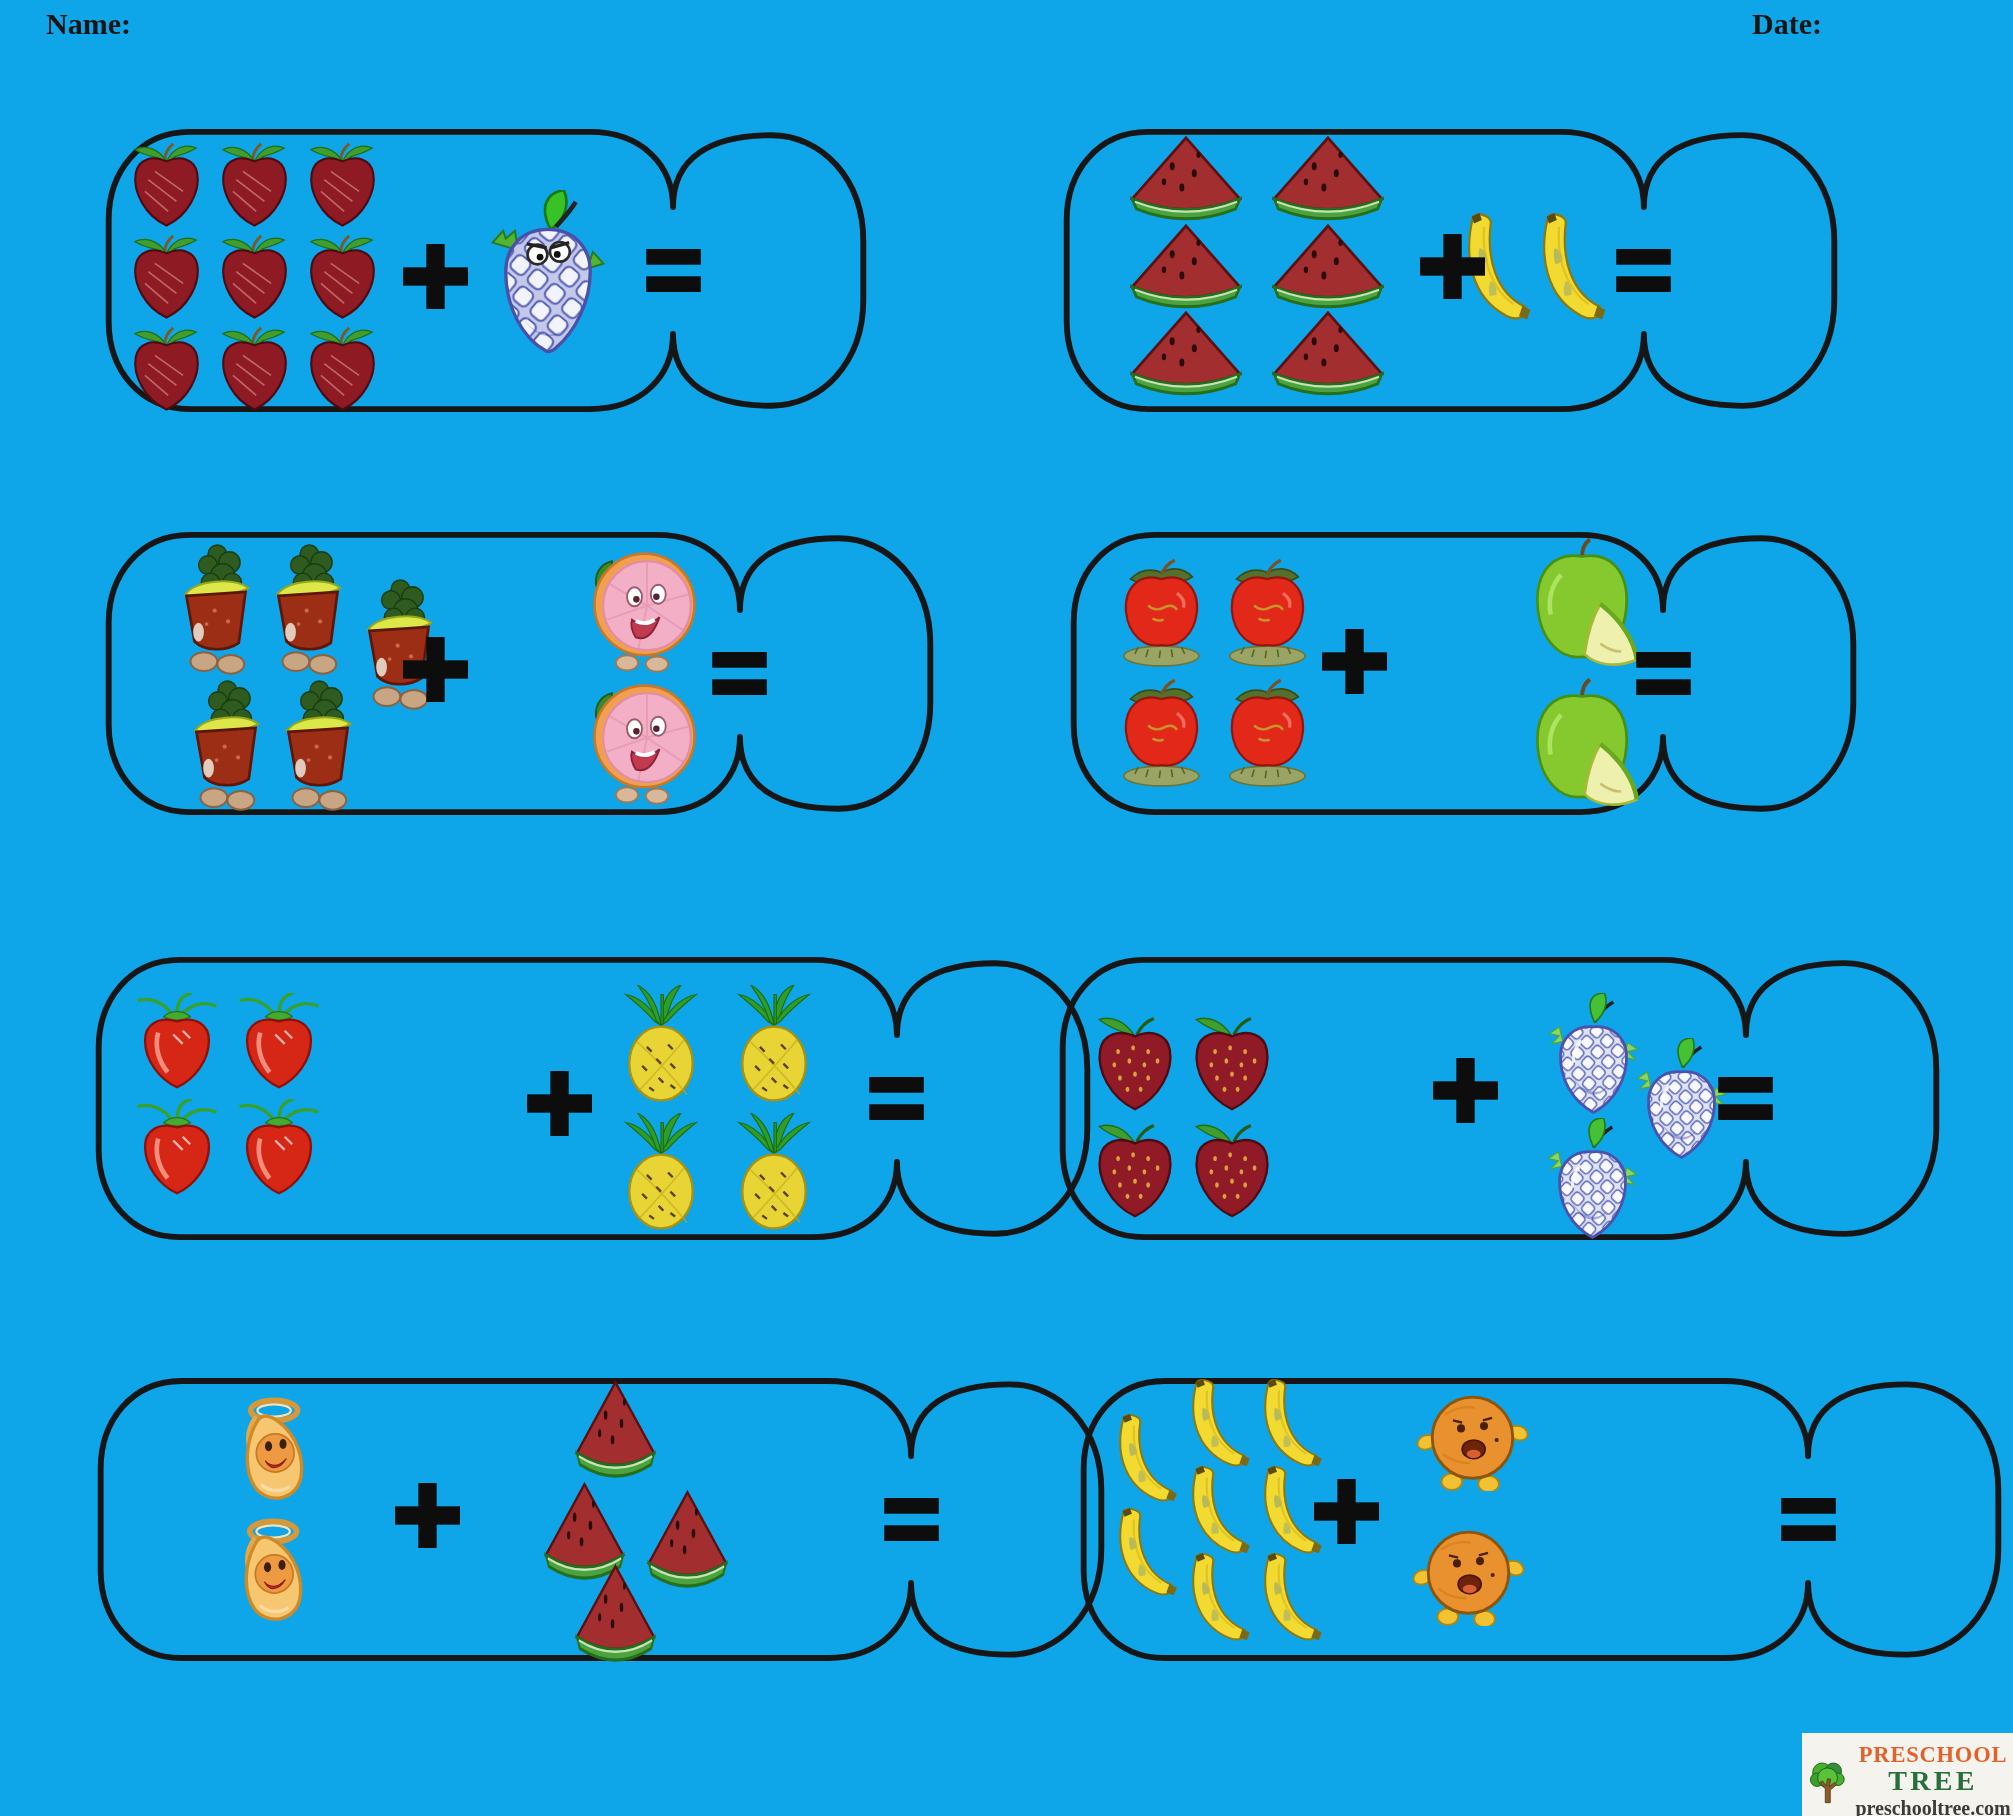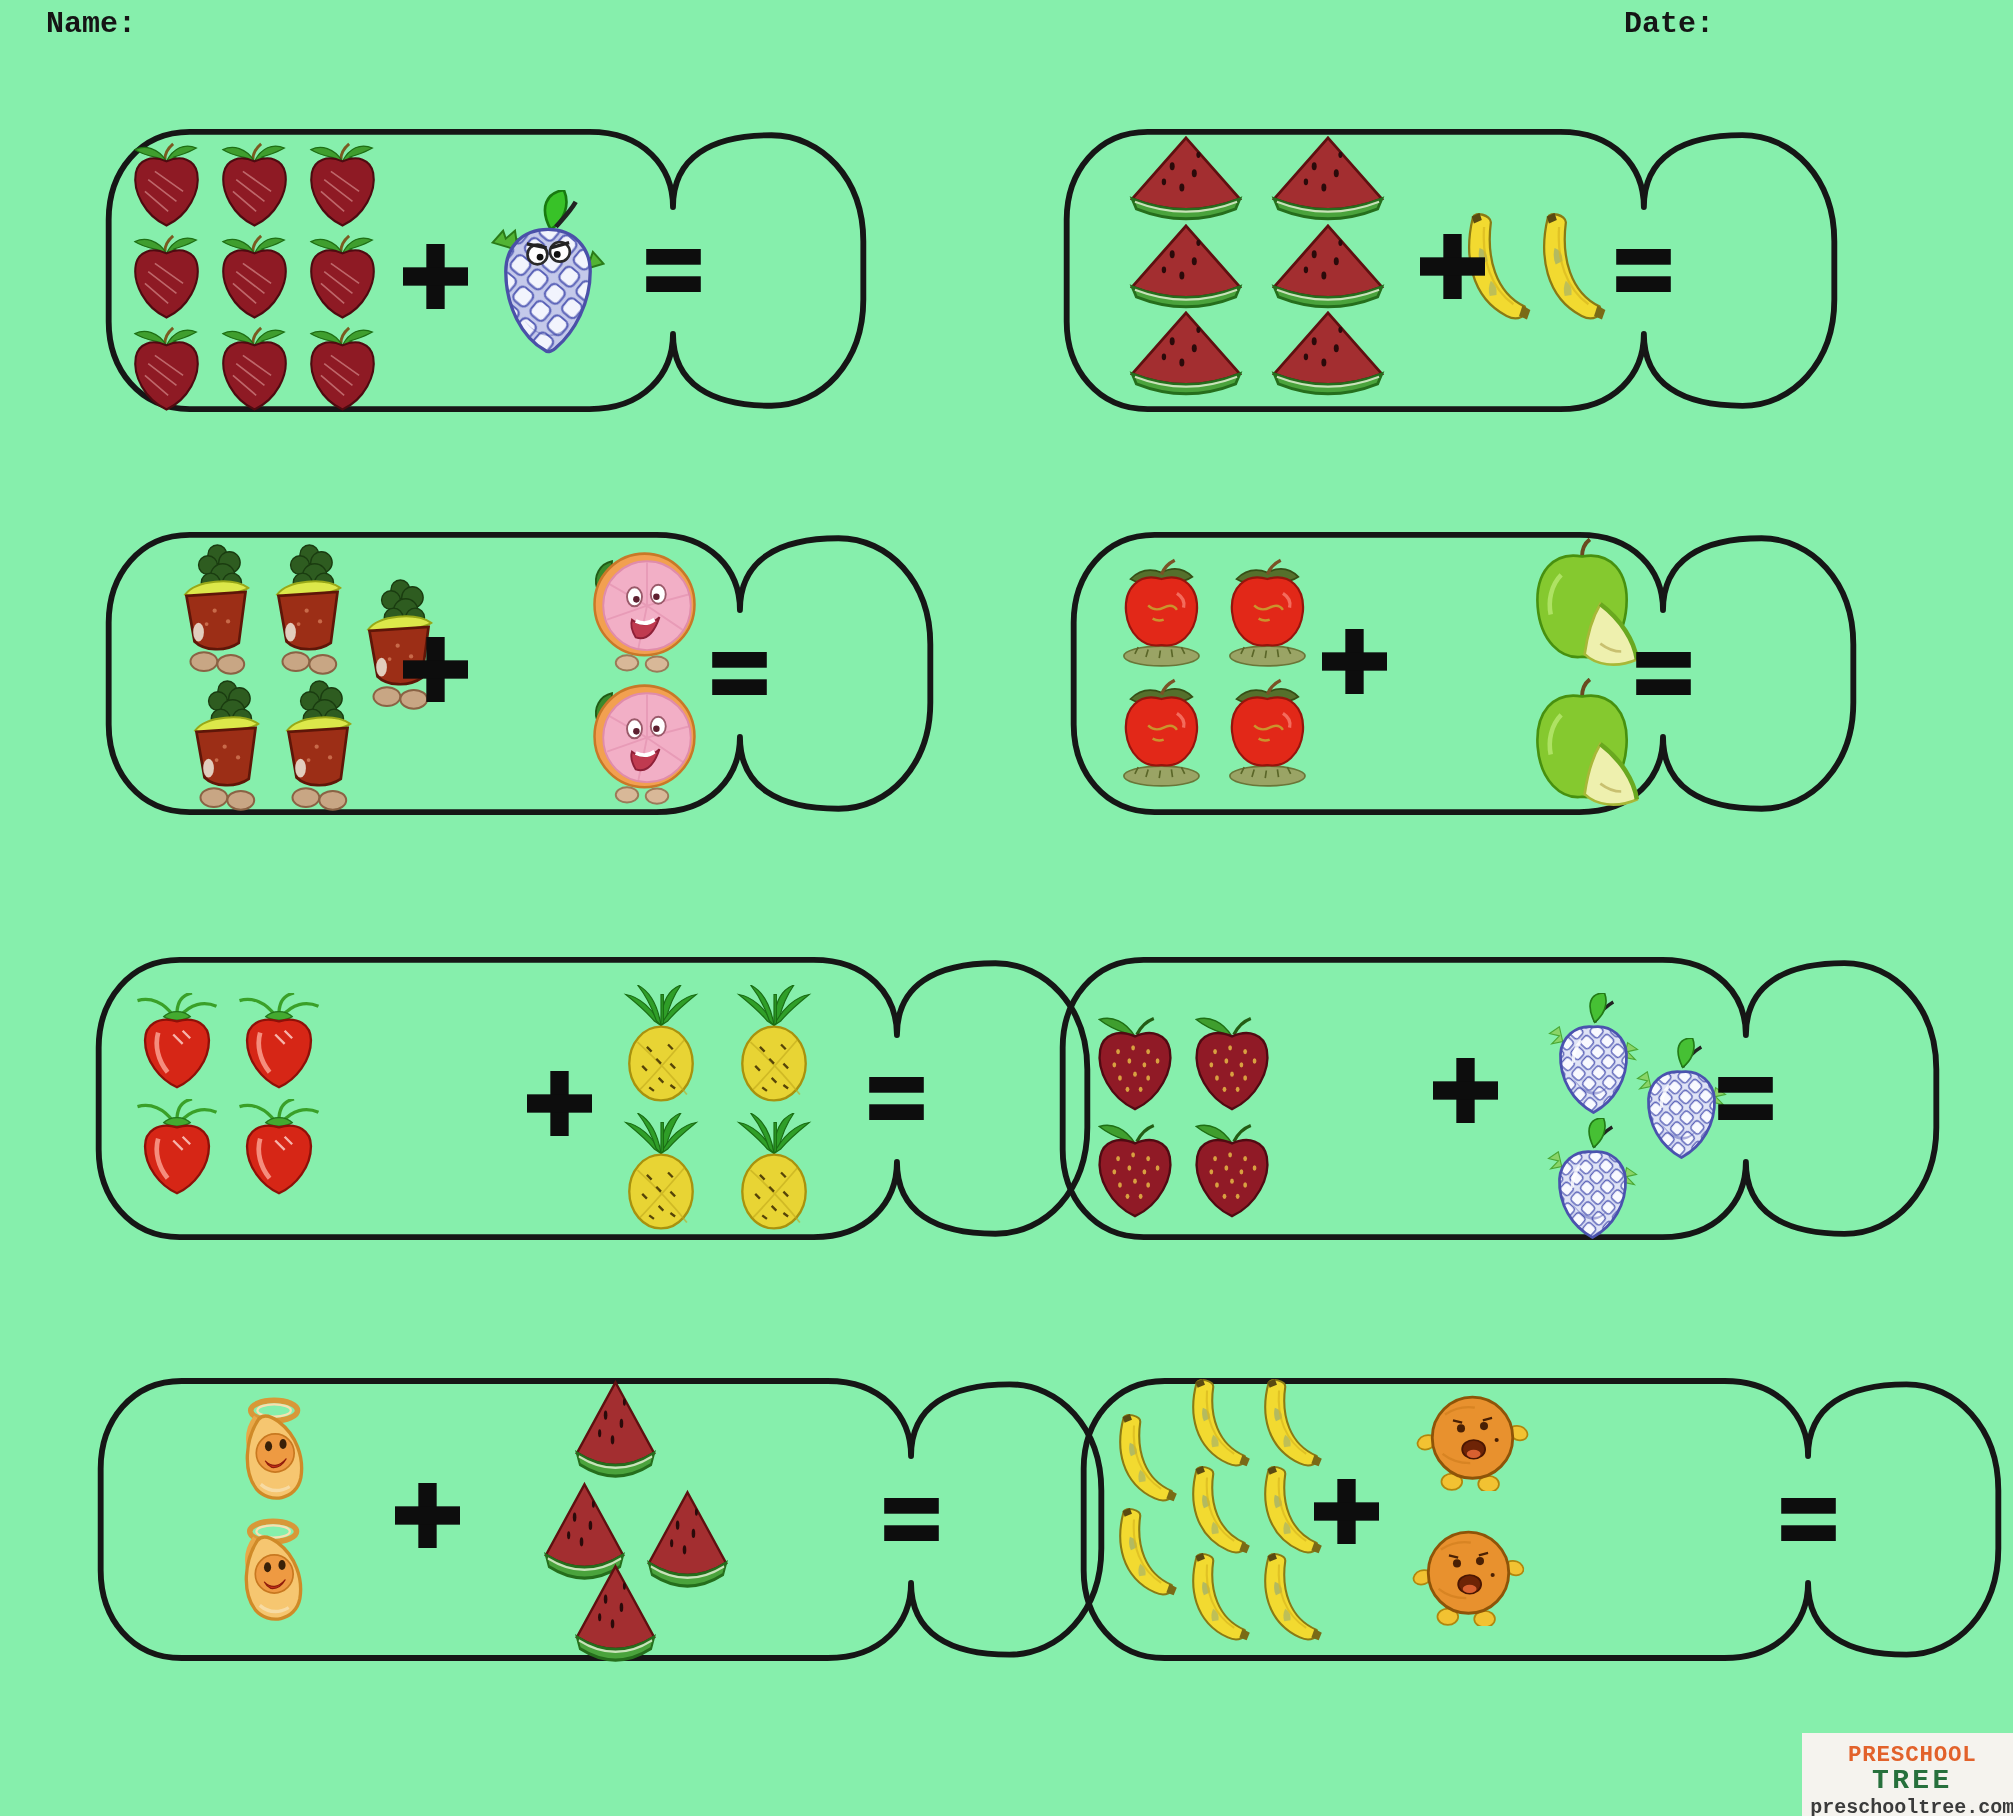--- a/index.html
+++ b/index.html
@@ -1,20 +1,20 @@
 <!DOCTYPE html>
 <html style="font-size:13.4px"><head>
 <meta charset="utf-8">
 <style>
   html,body{margin:0;padding:0;background:#ffffff;}
-  .page{position:relative;width:2014px;height:1817px;background:#86efac;
-        font-family:Liberation Mono, monospace;overflow:hidden;}
+  .page{position:relative;width:2014px;height:1817px;background:#0ea5e9;
+        font-family:Liberation Serif, serif;overflow:hidden;}
   .hdr-label{position:absolute;top:6.7px;font-size:30px;font-weight:bold;color:#151515;}
   #name-label{left:46px;}
-  #date-label{left:1624px;}
+  #date-label{left:1752px;}
   .card{position:absolute;}
   .card svg.outline{position:absolute;left:0;top:0;}
   .fruit{position:absolute;}
   .op{position:absolute;}
   .answer-hot{position:absolute;background:transparent;}
   .logo{position:absolute;left:1802px;top:1720px;width:212px;height:97px;
         background:#f5f3ee;display:flex;align-items:center;gap:5px;padding:0 3.3px;box-sizing:border-box;margin-top:13px;}
   .logo-text{display:flex;flex-direction:column;align-items:center;line-height:1.02;}
   .logo-l1{font-size:22.5px;font-weight:900;color:#e2622b;letter-spacing:0.8px;}
   .logo-l2{font-size:28px;font-weight:900;color:#27703c;letter-spacing:3.3px;}

